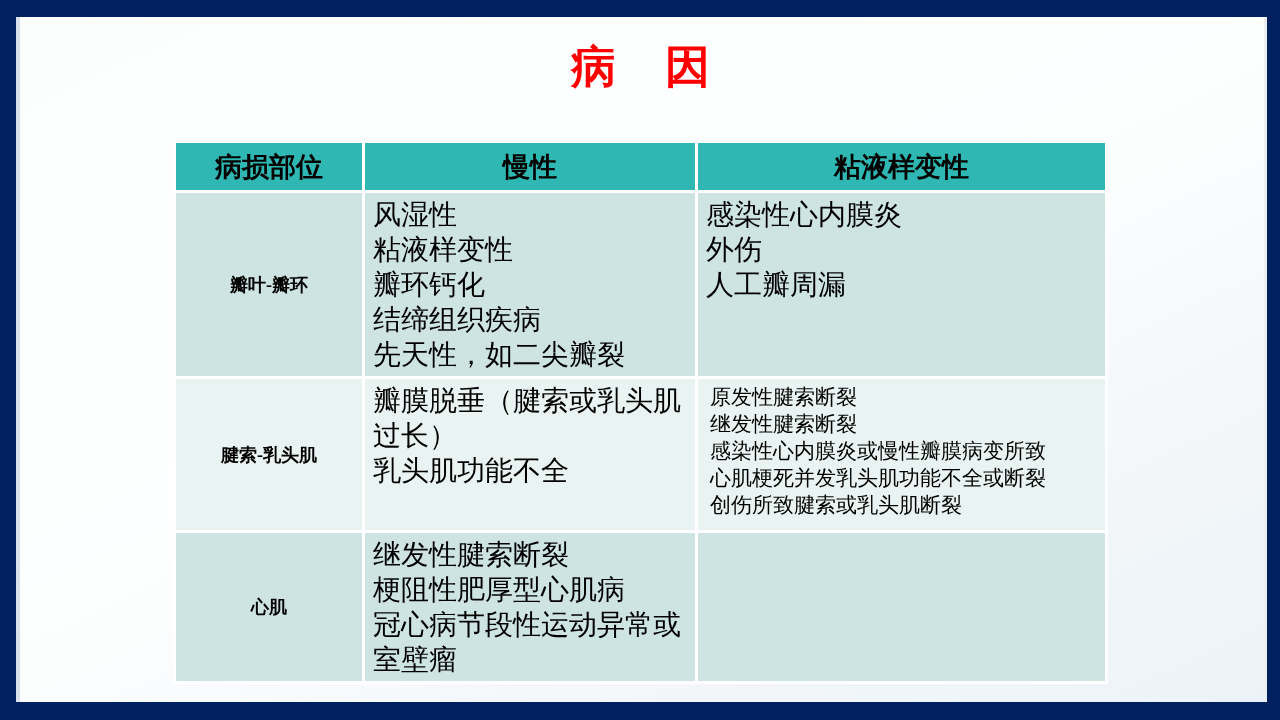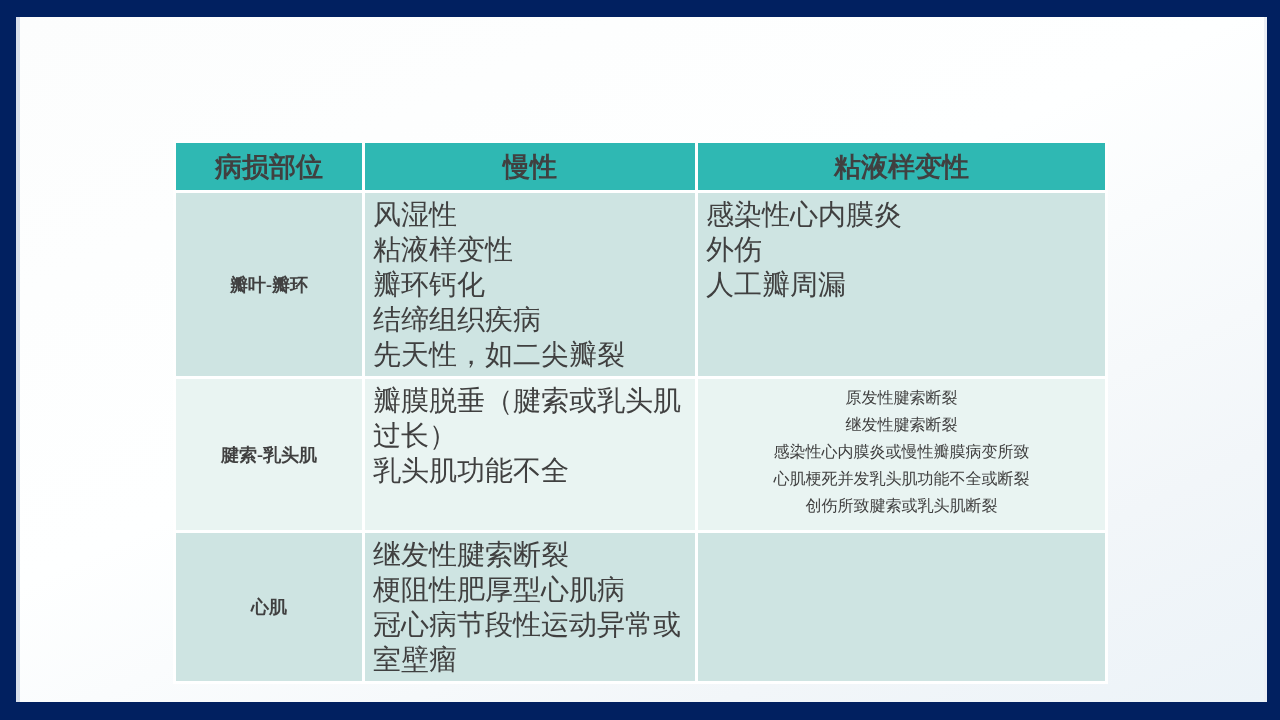--- a/index.html
+++ b/index.html
@@ -31,21 +31,21 @@
   table.etiology{
     position:absolute;
     left:157px;top:123px;
     border-collapse:collapse;
     table-layout:fixed;
     width:932px;
   }
   table.etiology td, table.etiology th{
     border:3px solid #ffffff;
     box-sizing:border-box;
-    color:#404040;
+    color:#000000;
   }
   tr.r-head{height:50px;}
   tr.r1{height:167px;}
   tr.r2{height:154px;}
   tr.r3{height:137px;}
   th.hdr{
     background:#2fb8b3;
     font-size:27px;
     font-weight:bold;
     text-align:center;
@@ -61,34 +61,34 @@
   }
   td.body{
     font-size:28px;
     line-height:35px;
     text-align:left;
     vertical-align:top;
     padding:4px 8px;
     white-space:pre-line;
   }
   td.body.small{
-    font-size:16px;
+    font-size:21px;
     line-height:27px;
-    padding:5px 0;
-    text-align:center;
+    padding:5px 12px;
   }
   tr.band-dark td{background:#cee4e2;}
   tr.band-light td{background:#e9f4f2;}
 </style>
 </head>
 <body>
 
 <div class="slide">
   <div class="content">
 
+    <h1 class="title">病　因</h1>
 
     <table class="etiology">
       <colgroup>
         <col style="width:189px">
         <col style="width:333px">
         <col style="width:410px">
       </colgroup>
       <thead>
         <tr class="r-head">
           <th class="hdr">病损部位</th>

